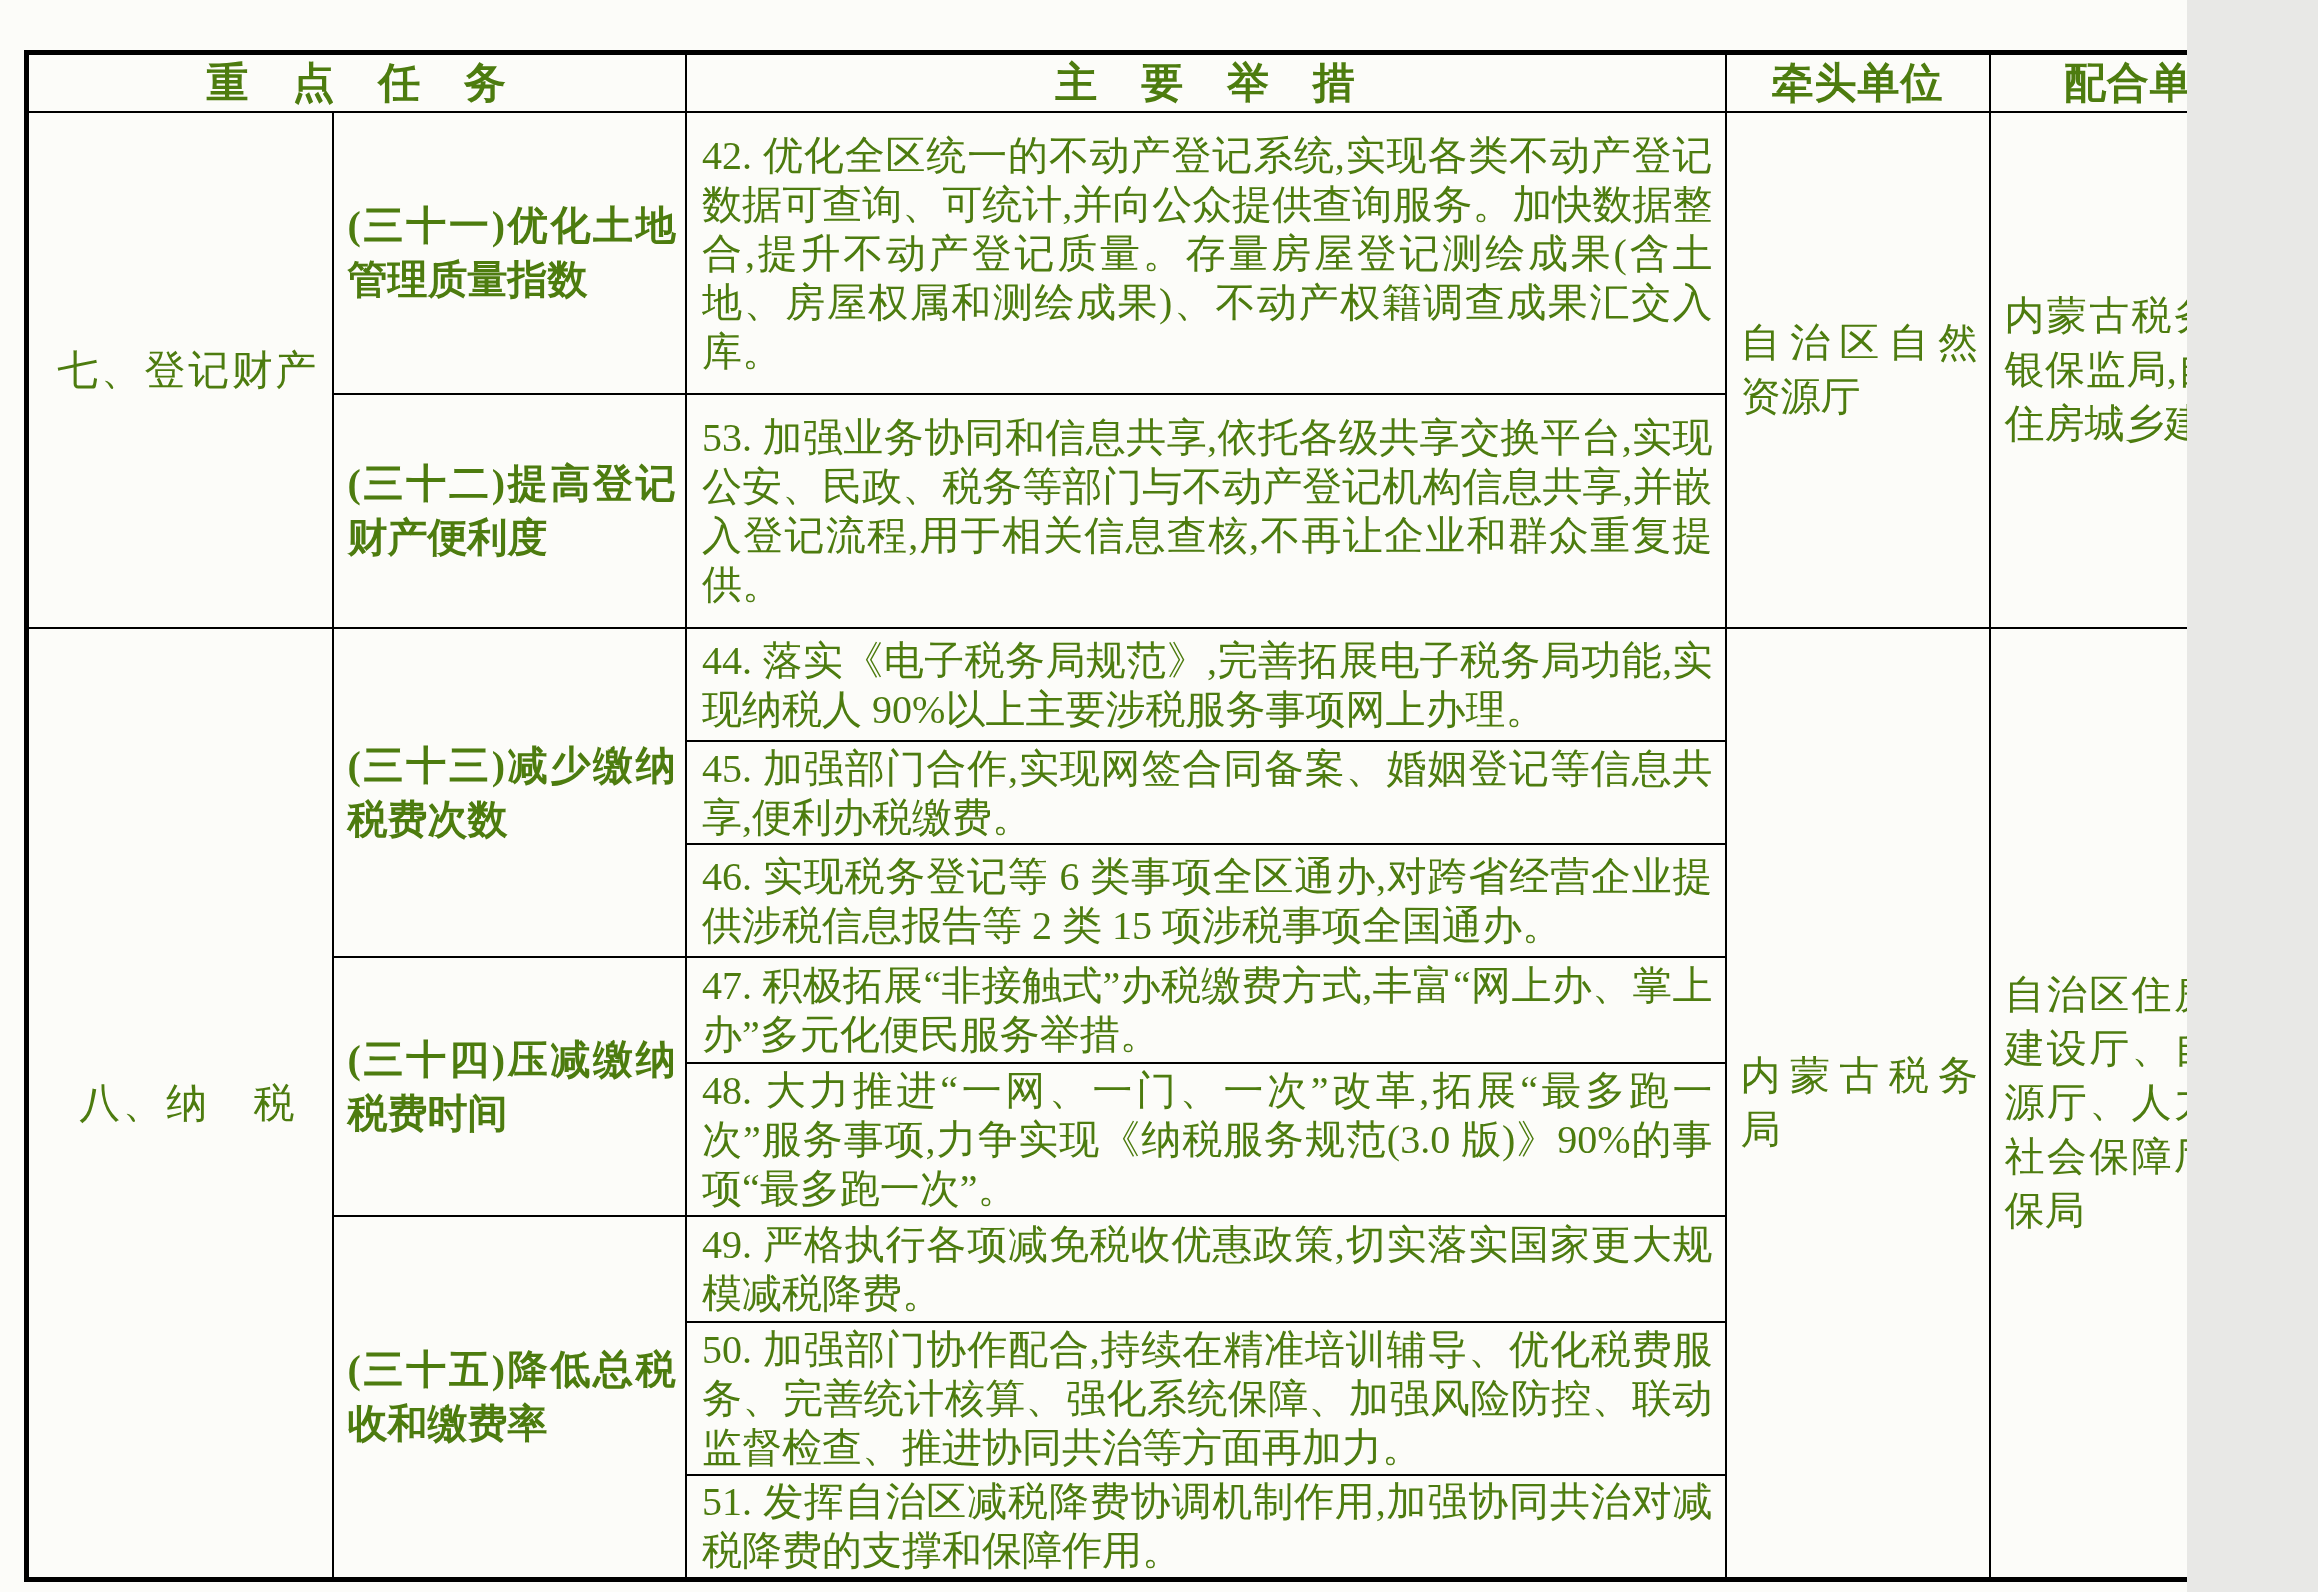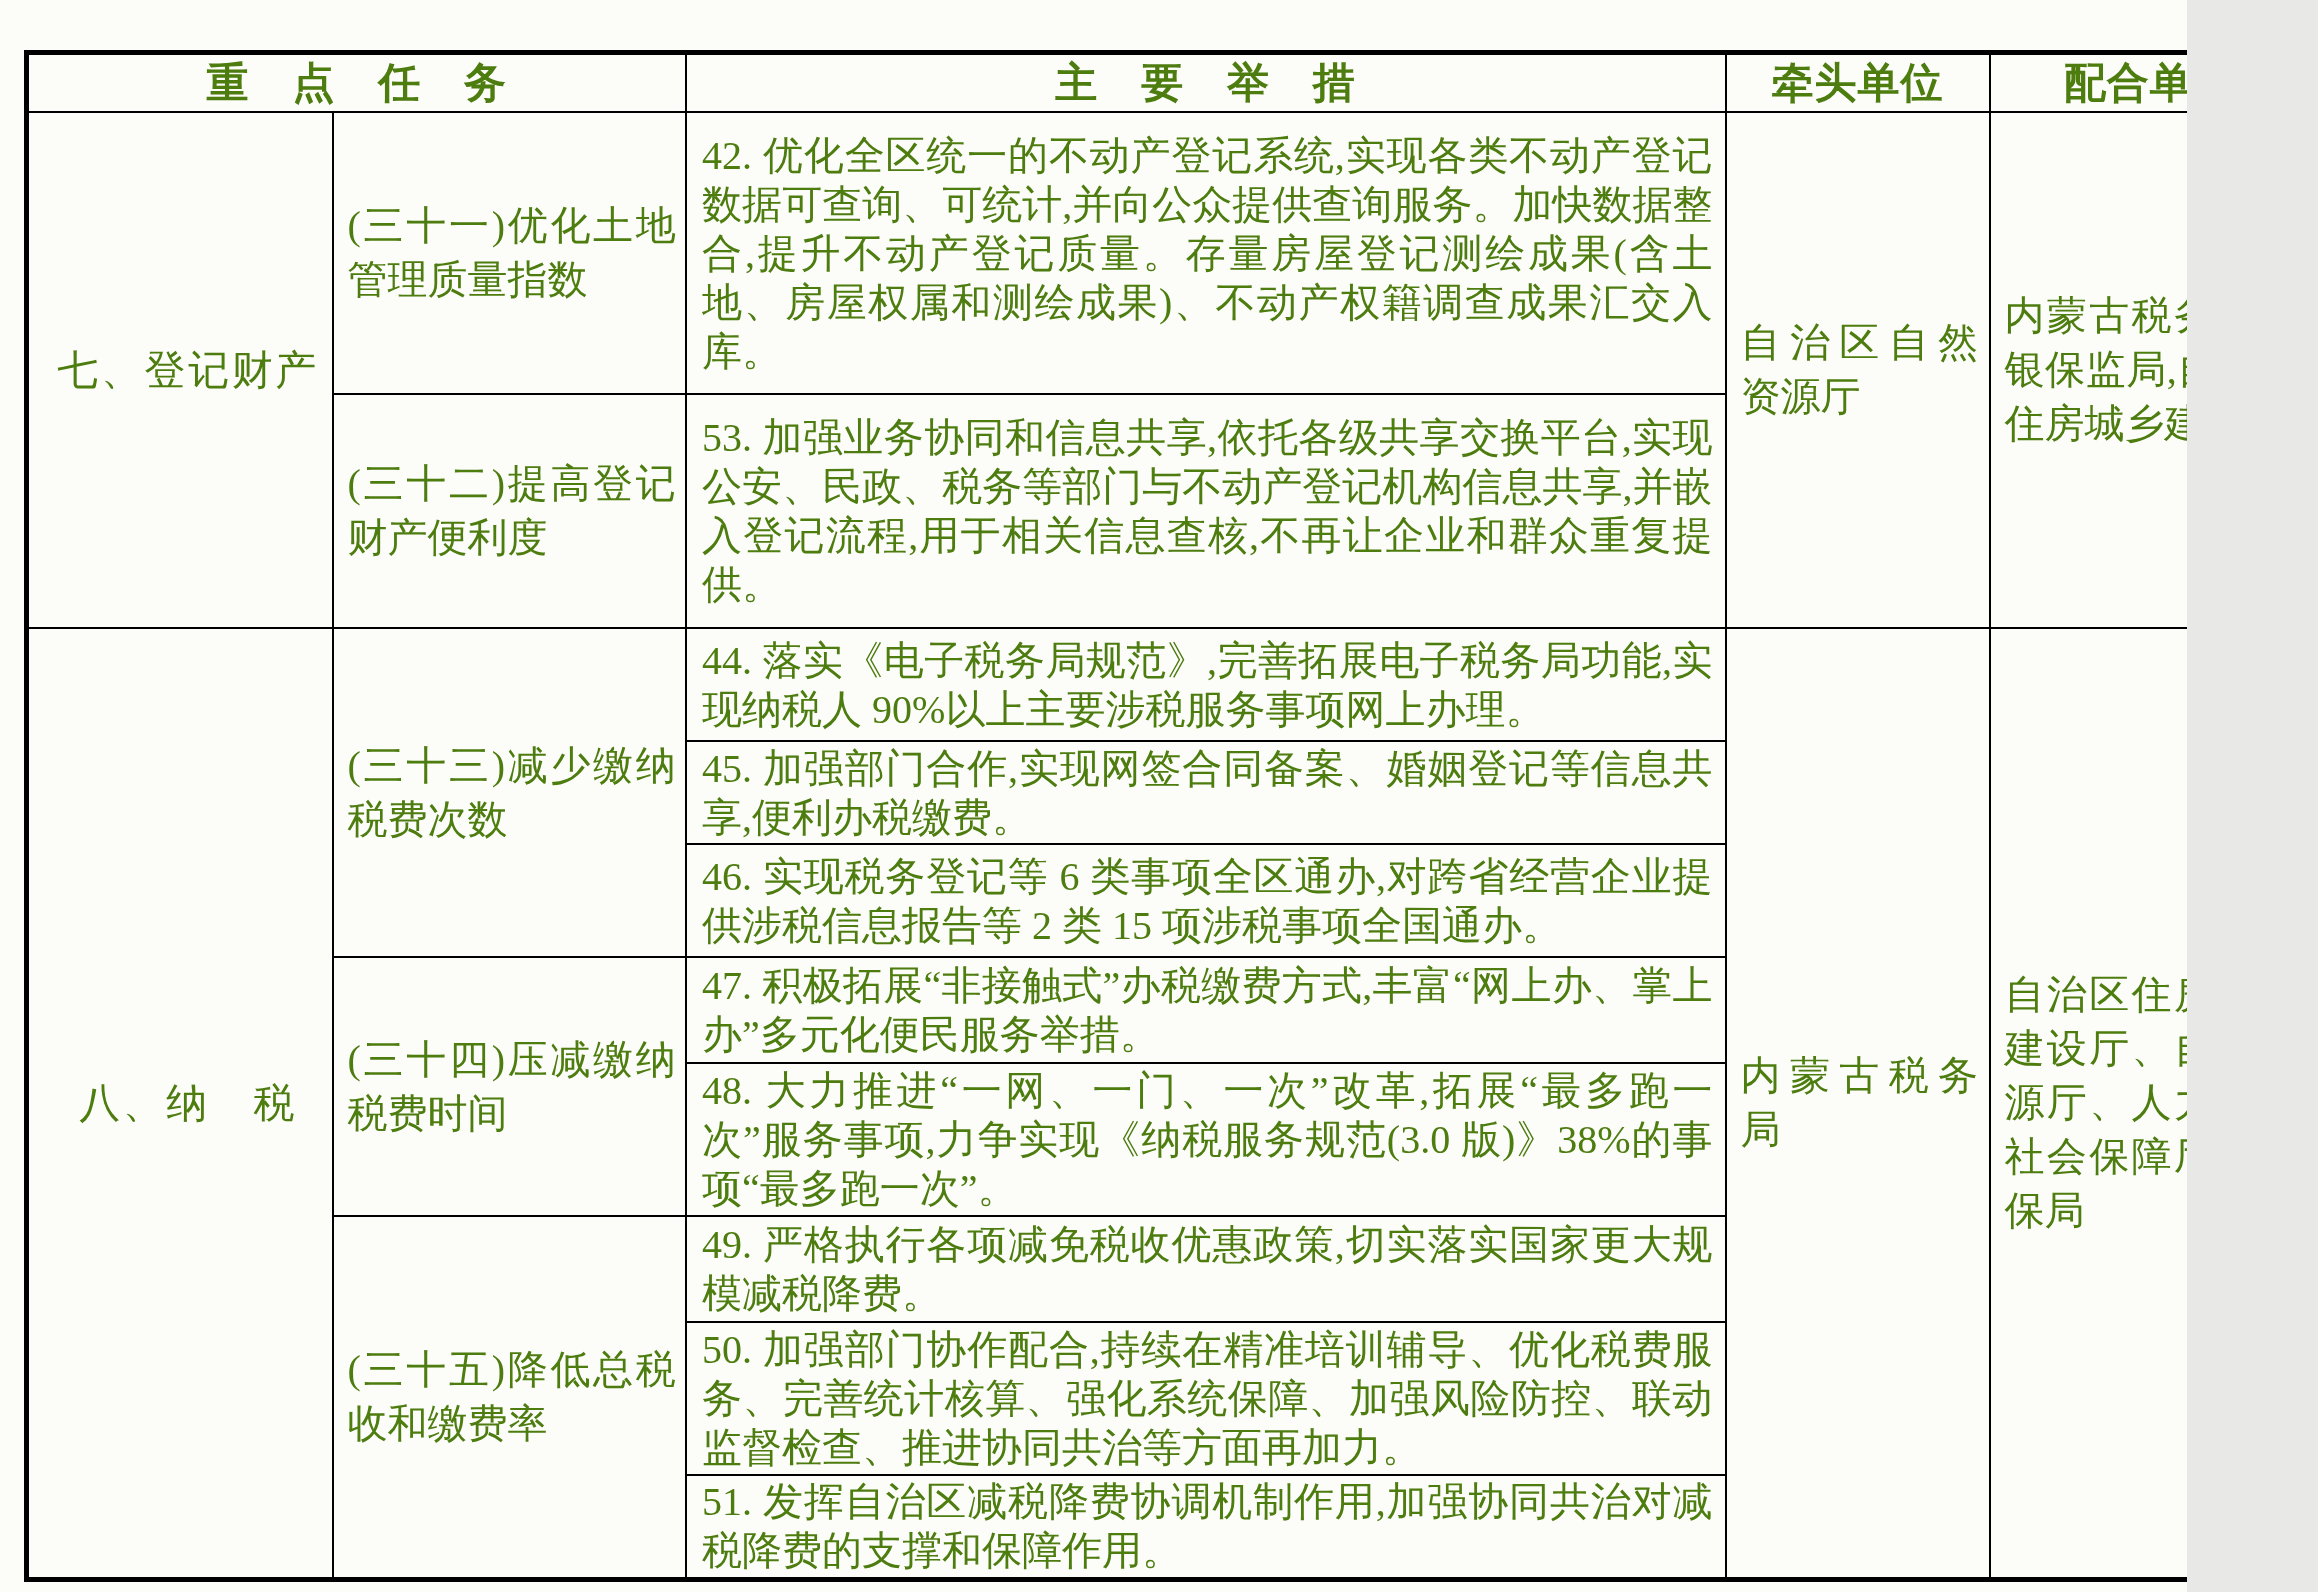--- a/index.html
+++ b/index.html
@@ -24,21 +24,21 @@
     font-size:42px;font-weight:bold;
     text-align:center;vertical-align:middle;
     padding:0 3.5px;letter-spacing:0.9px;
   }
   td.group{
     font-size:41px;vertical-align:middle;text-align:center;
     padding:3.5px 5.2px 3.5px 21px;letter-spacing:2.6px;line-height:52px;
   }
   td.sub{
     font-size:40px;line-height:54px;vertical-align:middle;
-    text-align:justify;padding:5.2px 8.7px 5.2px 14px;
+    text-align:justify;padding:5.2px 8.7px 5.2px 14px;font-weight:bold;
   }
   td.measure{
     font-size:40px;line-height:49px;vertical-align:middle;
     text-align:justify;padding:1.7px 12px 1.7px 15.6px;margin-top:40px;
   }
   td.unit{
     font-size:40px;line-height:54px;vertical-align:middle;
     text-align:justify;padding:5.2px 10.4px 5.2px 14px;
   }
   tr.r-h{height:58px;}
@@ -97,21 +97,21 @@
       <td class="measure">45. 加强部门合作,实现网签合同备案、婚姻登记等信息共享,便利办税缴费。</td>
     </tr>
     <tr class="r46">
       <td class="measure">46. 实现税务登记等 6 类事项全区通办,对跨省经营企业提供涉税信息报告等 2 类 15 项涉税事项全国通办。</td>
     </tr>
     <tr class="r47">
       <td class="sub" rowspan="2">(三十四)压减缴纳税费时间</td>
       <td class="measure">47. 积极拓展“非接触式”办税缴费方式,丰富“网上办、掌上办”多元化便民服务举措。</td>
     </tr>
     <tr class="r48">
-      <td class="measure">48. 大力推进“一网、一门、一次”改革,拓展“最多跑一次”服务事项,力争实现《纳税服务规范(3.0 版)》38%的事项“最多跑一次”。</td>
+      <td class="measure">48. 大力推进“一网、一门、一次”改革,拓展“最多跑一次”服务事项,力争实现《纳税服务规范(3.0 版)》90%的事项“最多跑一次”。</td>
     </tr>
     <tr class="r49">
       <td class="sub" rowspan="3">(三十五)降低总税收和缴费率</td>
       <td class="measure">49. 严格执行各项减免税收优惠政策,切实落实国家更大规模减税降费。</td>
     </tr>
     <tr class="r50">
       <td class="measure">50. 加强部门协作配合,持续在精准培训辅导、优化税费服务、完善统计核算、强化系统保障、加强风险防控、联动监督检查、推进协同共治等方面再加力。</td>
     </tr>
     <tr class="r51">
       <td class="measure">51. 发挥自治区减税降费协调机制作用,加强协同共治对减税降费的支撑和保障作用。</td>

